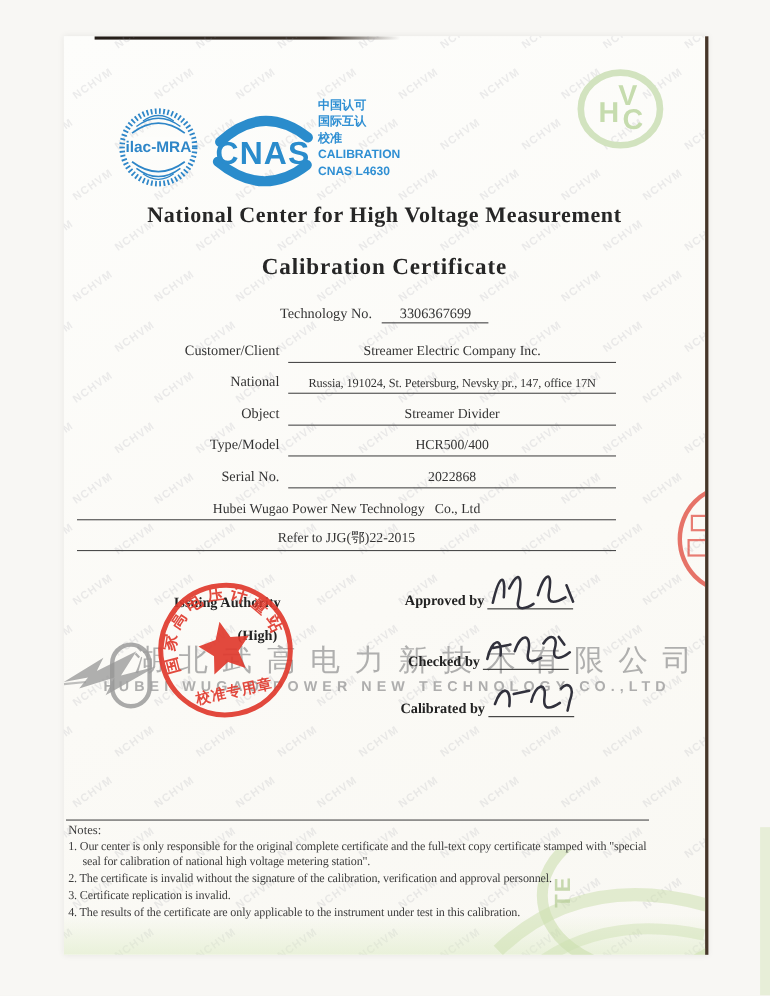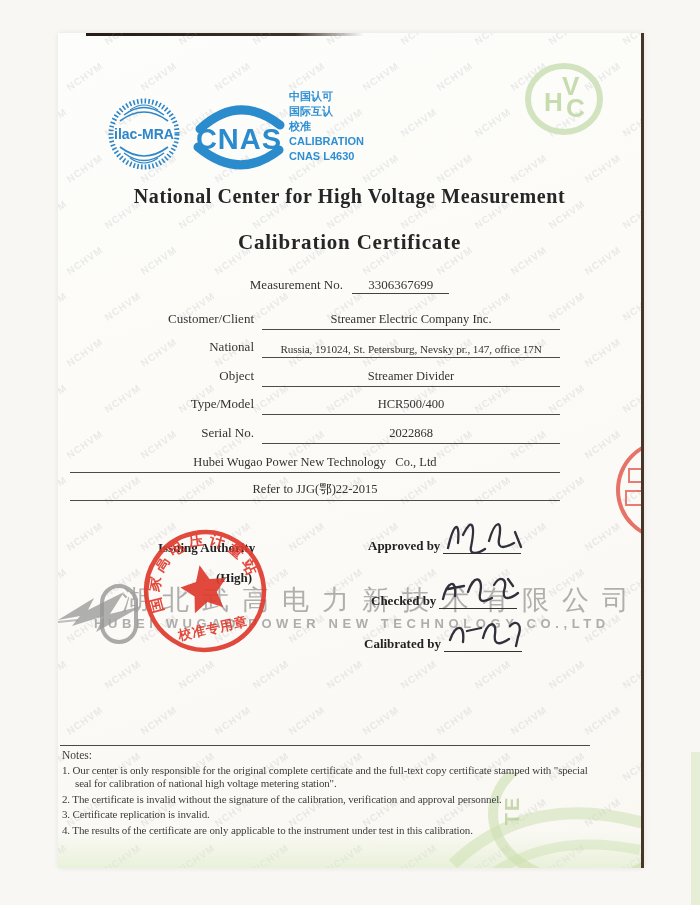--- a/index.html
+++ b/index.html
@@ -301,21 +301,21 @@
     <svg class="logo-hvc" width="84" height="76" viewBox="0 0 84 76">
       <ellipse cx="42" cy="38" rx="36" ry="33" fill="none" stroke="#d2e3bf" stroke-width="6"></ellipse>
       <text x="22" y="50" font-family="Liberation Sans,sans-serif" font-size="26" font-weight="bold" fill="#c6dcae">H</text>
       <text x="40" y="34" font-family="Liberation Sans,sans-serif" font-size="26" font-weight="bold" fill="#c6dcae">V</text>
       <text x="44" y="56" font-family="Liberation Sans,sans-serif" font-size="26" font-weight="bold" fill="#c6dcae">C</text>
     </svg>
 
     <div class="org-title">National Center for High Voltage Measurement</div>
     <div class="doc-title">Calibration Certificate</div>
     <div class="cert-line">
-      <span>Measurement No.</span>
+      <span>Technology No.</span>
       <span class="cert-no">3306367699</span>
     </div>
 
     <div class="fields">
 
         <div class="field-row">
           <span class="field-label">Customer/Client</span>
           <span class="field-value">Streamer Electric Company Inc.</span>
         </div>
 

